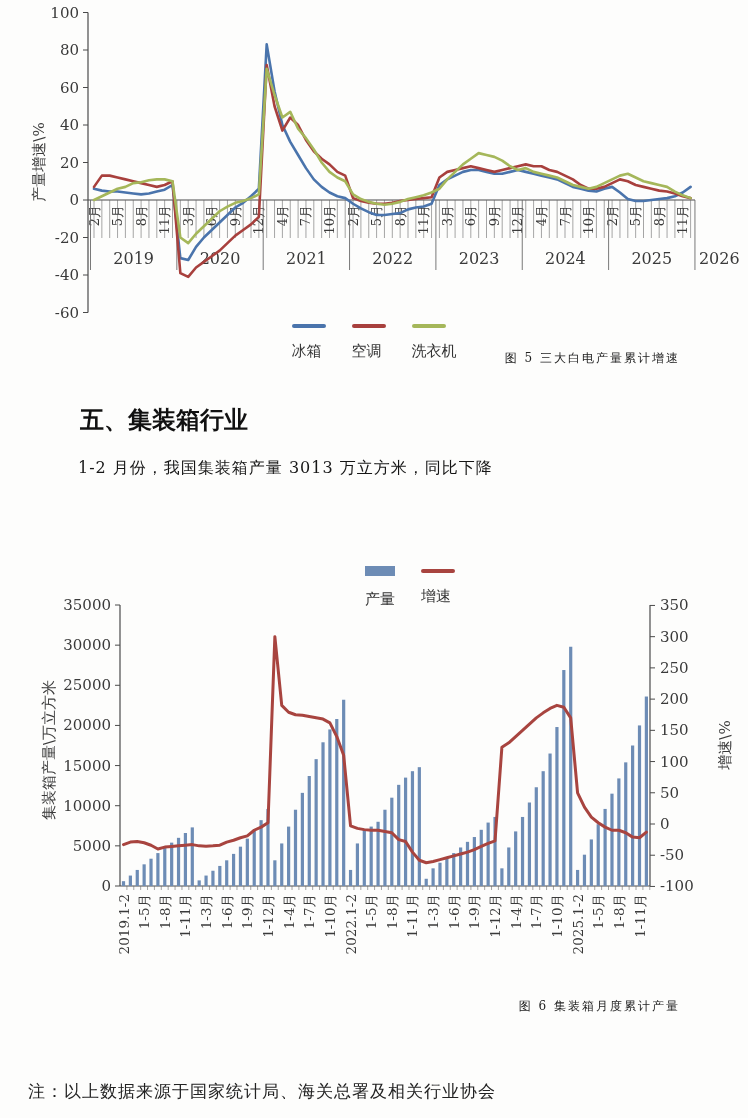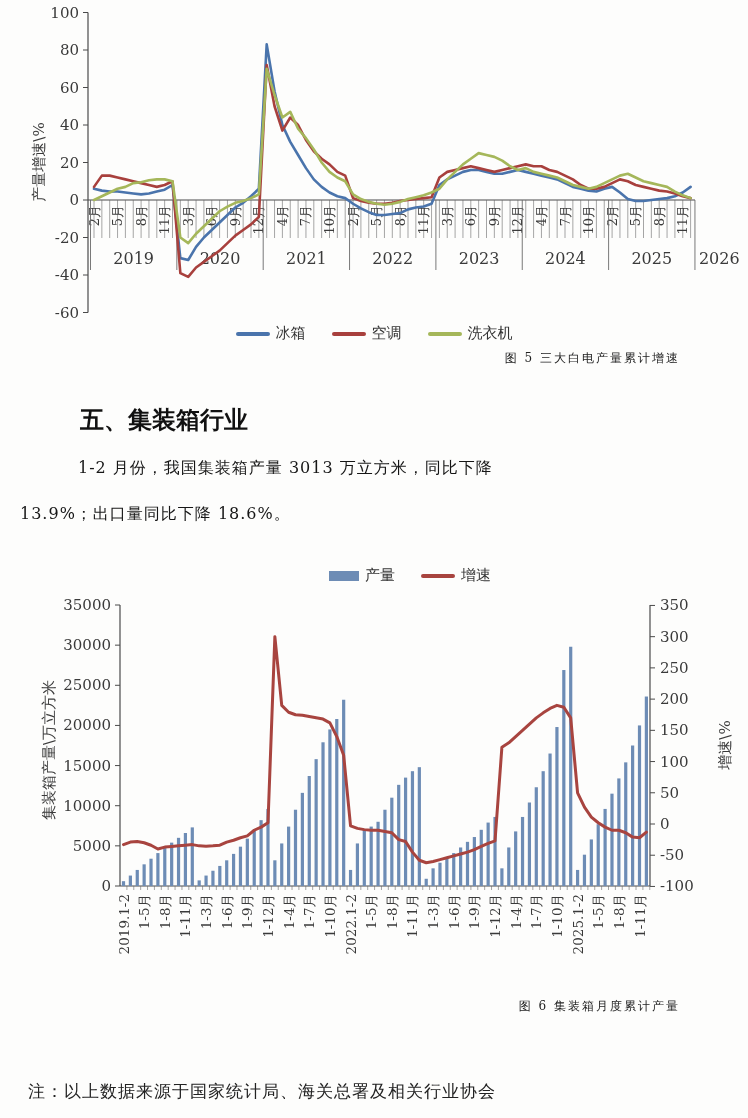--- a/index.html
+++ b/index.html
@@ -1,21 +1,21 @@
 <!DOCTYPE html>
 <html><head>
 <meta charset="utf-8">
 <style>
   html,body{margin:0;padding:0;background:#ffffff;}
   .page{position:relative;width:748px;height:1118px;background:#fdfdfc;overflow:hidden;
         font-family:"DejaVu Serif","Liberation Serif",serif;color:#1c1c1c;}
   svg text{font-family:"DejaVu Serif","Liberation Serif",serif;fill:#3a3a3a;}
   .legend-row{position:absolute;left:0;width:748px;display:flex;justify-content:center;
               align-items:center;gap:26px;font-size:15px;color:#333;}
-  .legend-item{display:flex;align-items:center;gap:6px;}
+  .legend-item{display:flex;gap:14px;flex-direction:column;}
   .swatch-line{display:inline-block;width:34px;height:4px;border-radius:2px;}
   .swatch-rect{display:inline-block;width:30px;height:10px;}
   .caption{position:absolute;left:0;width:680px;text-align:right;font-size:12px;
            letter-spacing:2px;color:#222;}
   .heading{position:absolute;left:80px;top:404px;font-size:24px;font-weight:bold;color:#111;}
   .para-line{position:absolute;font-size:16px;color:#161616;letter-spacing:1px;}
   .footnote{position:absolute;left:28px;top:1080px;font-size:17px;color:#222;letter-spacing:1px;}
 </style>
 </head>
 <body>
@@ -180,21 +180,20 @@
     <span class="legend-item">
       <span class="swatch-line" style="background:#a5b75a;"></span>
       <span>洗衣机</span>
     </span>
   </div>
 
   <div class="caption" style="top:350px;">图 5  三大白电产量累计增速</div>
 
   <div class="heading">五、集装箱行业</div>
   <div class="para-line" style="left:78px;top:458px;">1-2 月份，我国集装箱产量 3013 万立方米，同比下降</div>
-  <div class="para-line" style="left:20px;top:504px;">13.9%；出口量同比下降 18.6%。</div>
 
   <div class="legend-row" style="top:566px;margin-left:36px;">
     <span class="legend-item">
       <span class="swatch-rect" style="background:#6d8cb5;"></span>
       <span>产量</span>
     </span>
     <span class="legend-item">
       <span class="swatch-line" style="background:#a8443f;"></span>
       <span>增速</span>
     </span>

